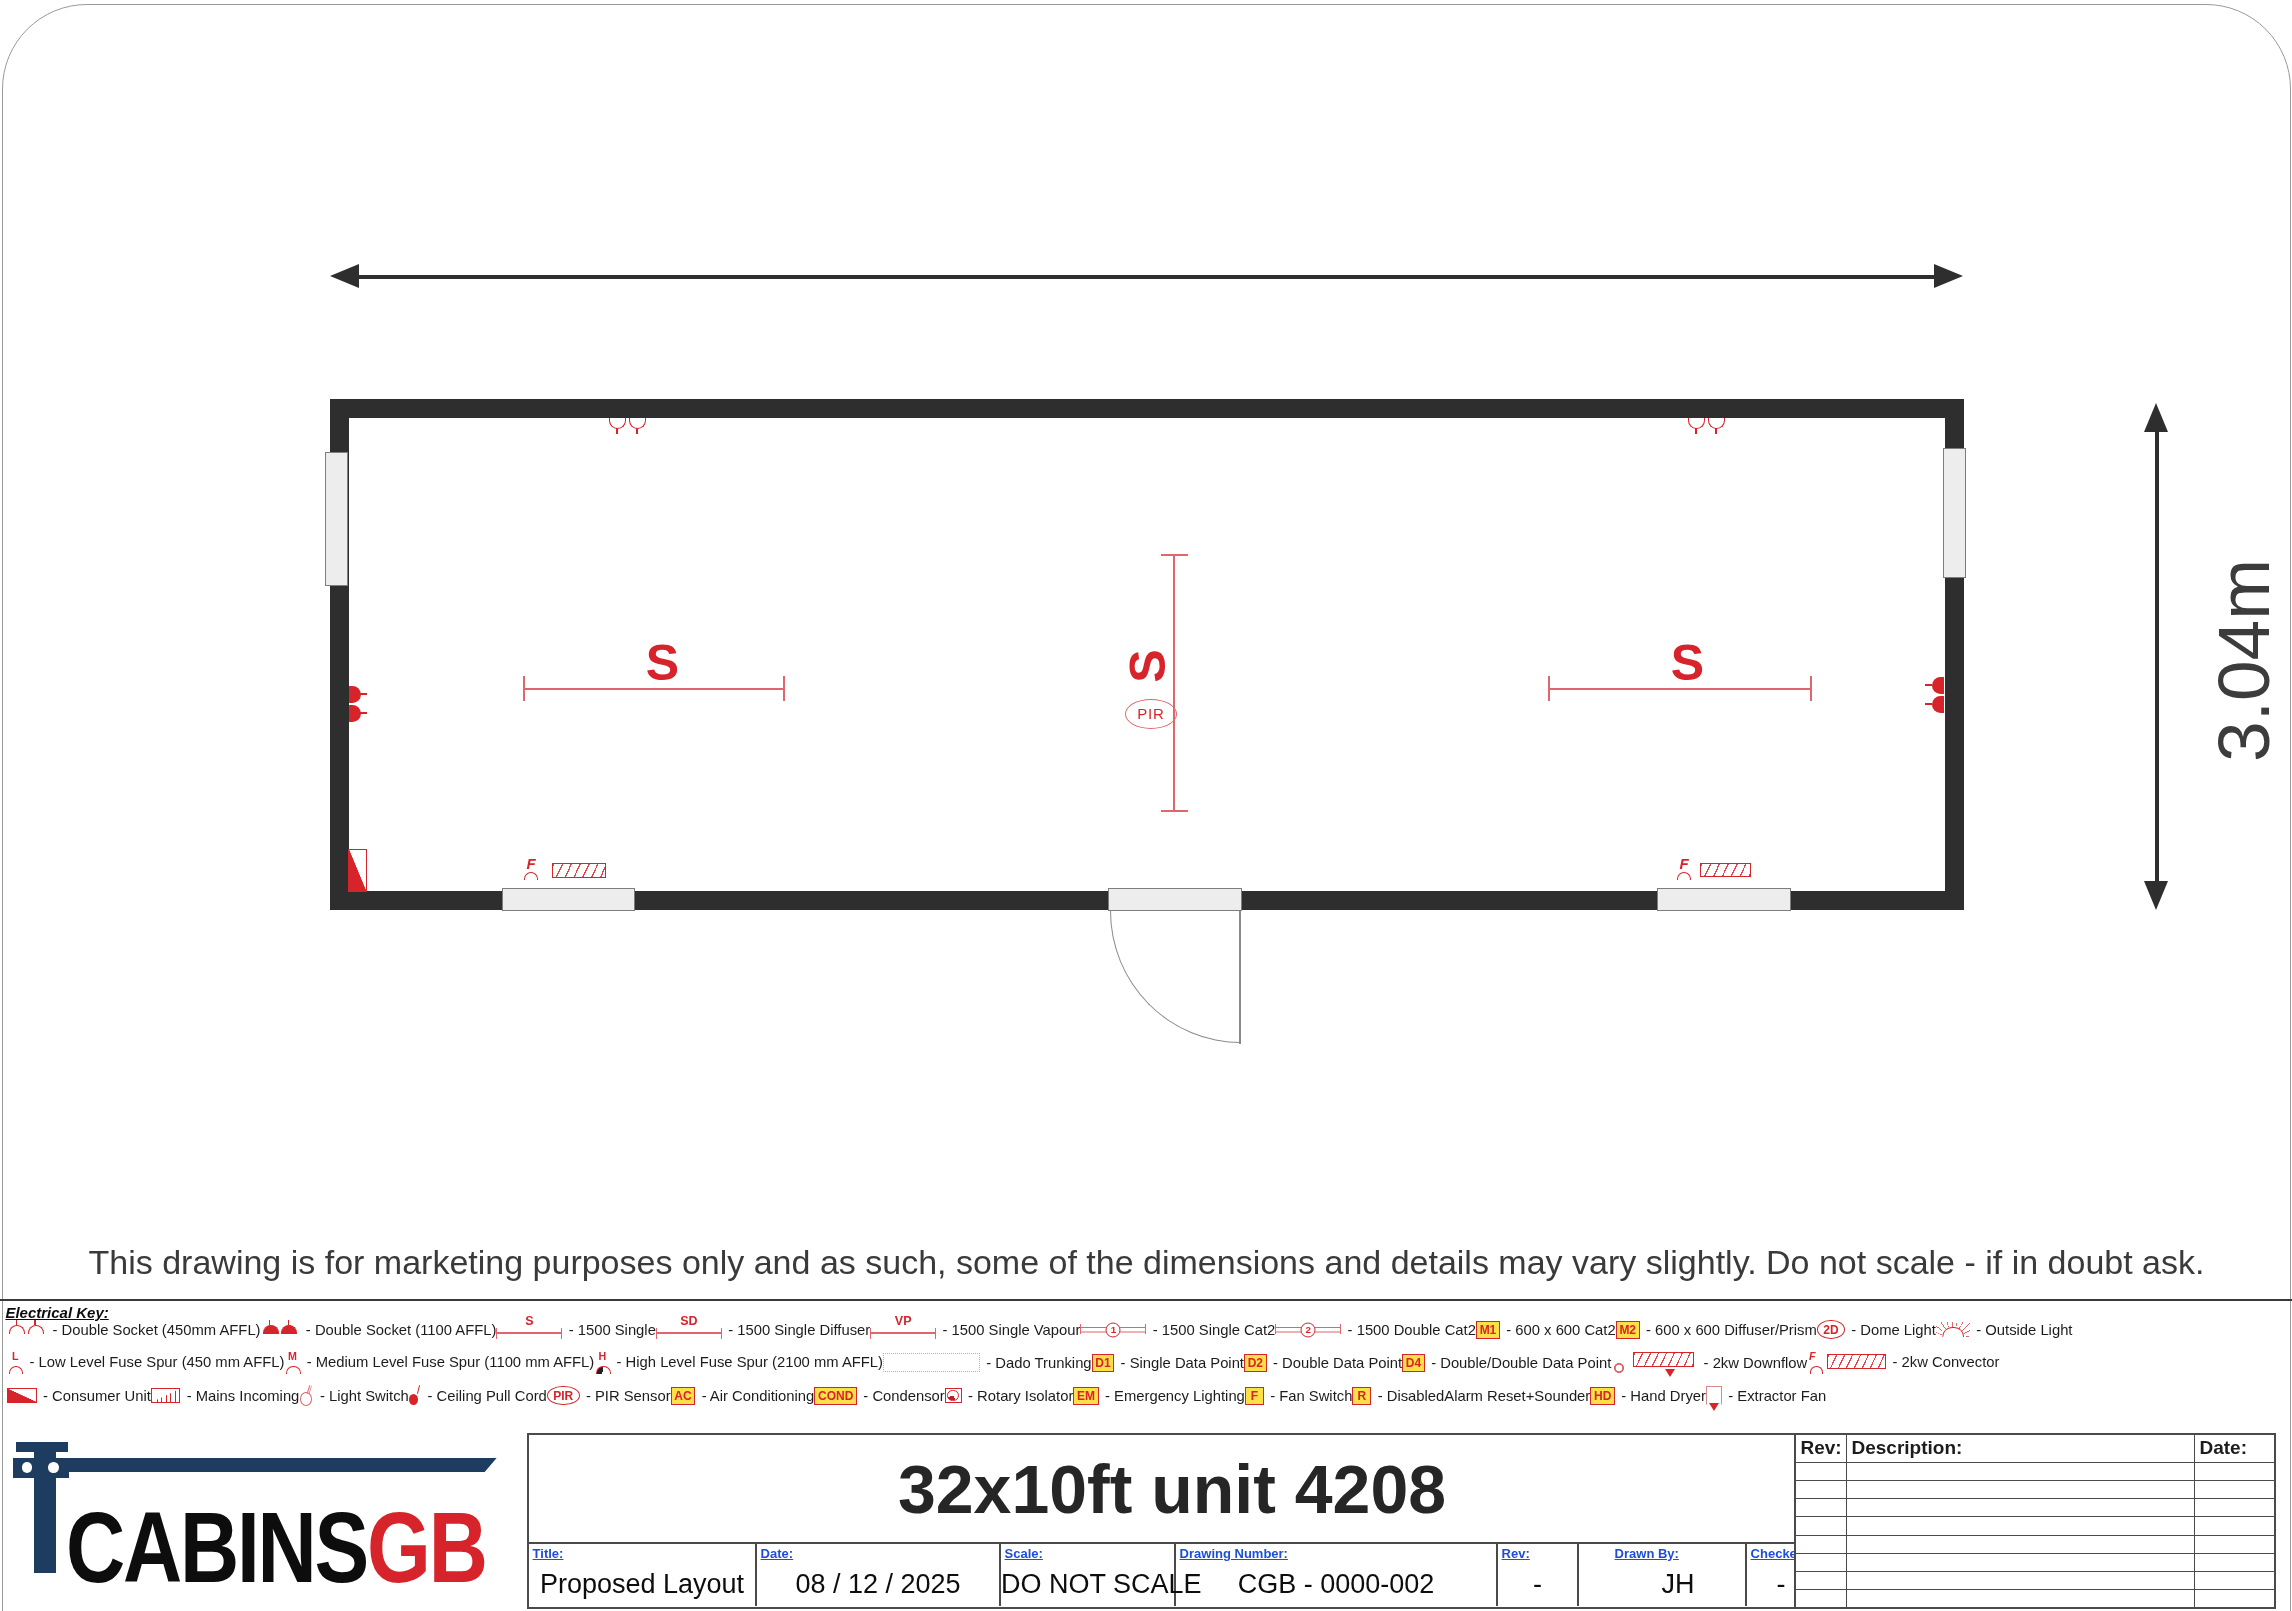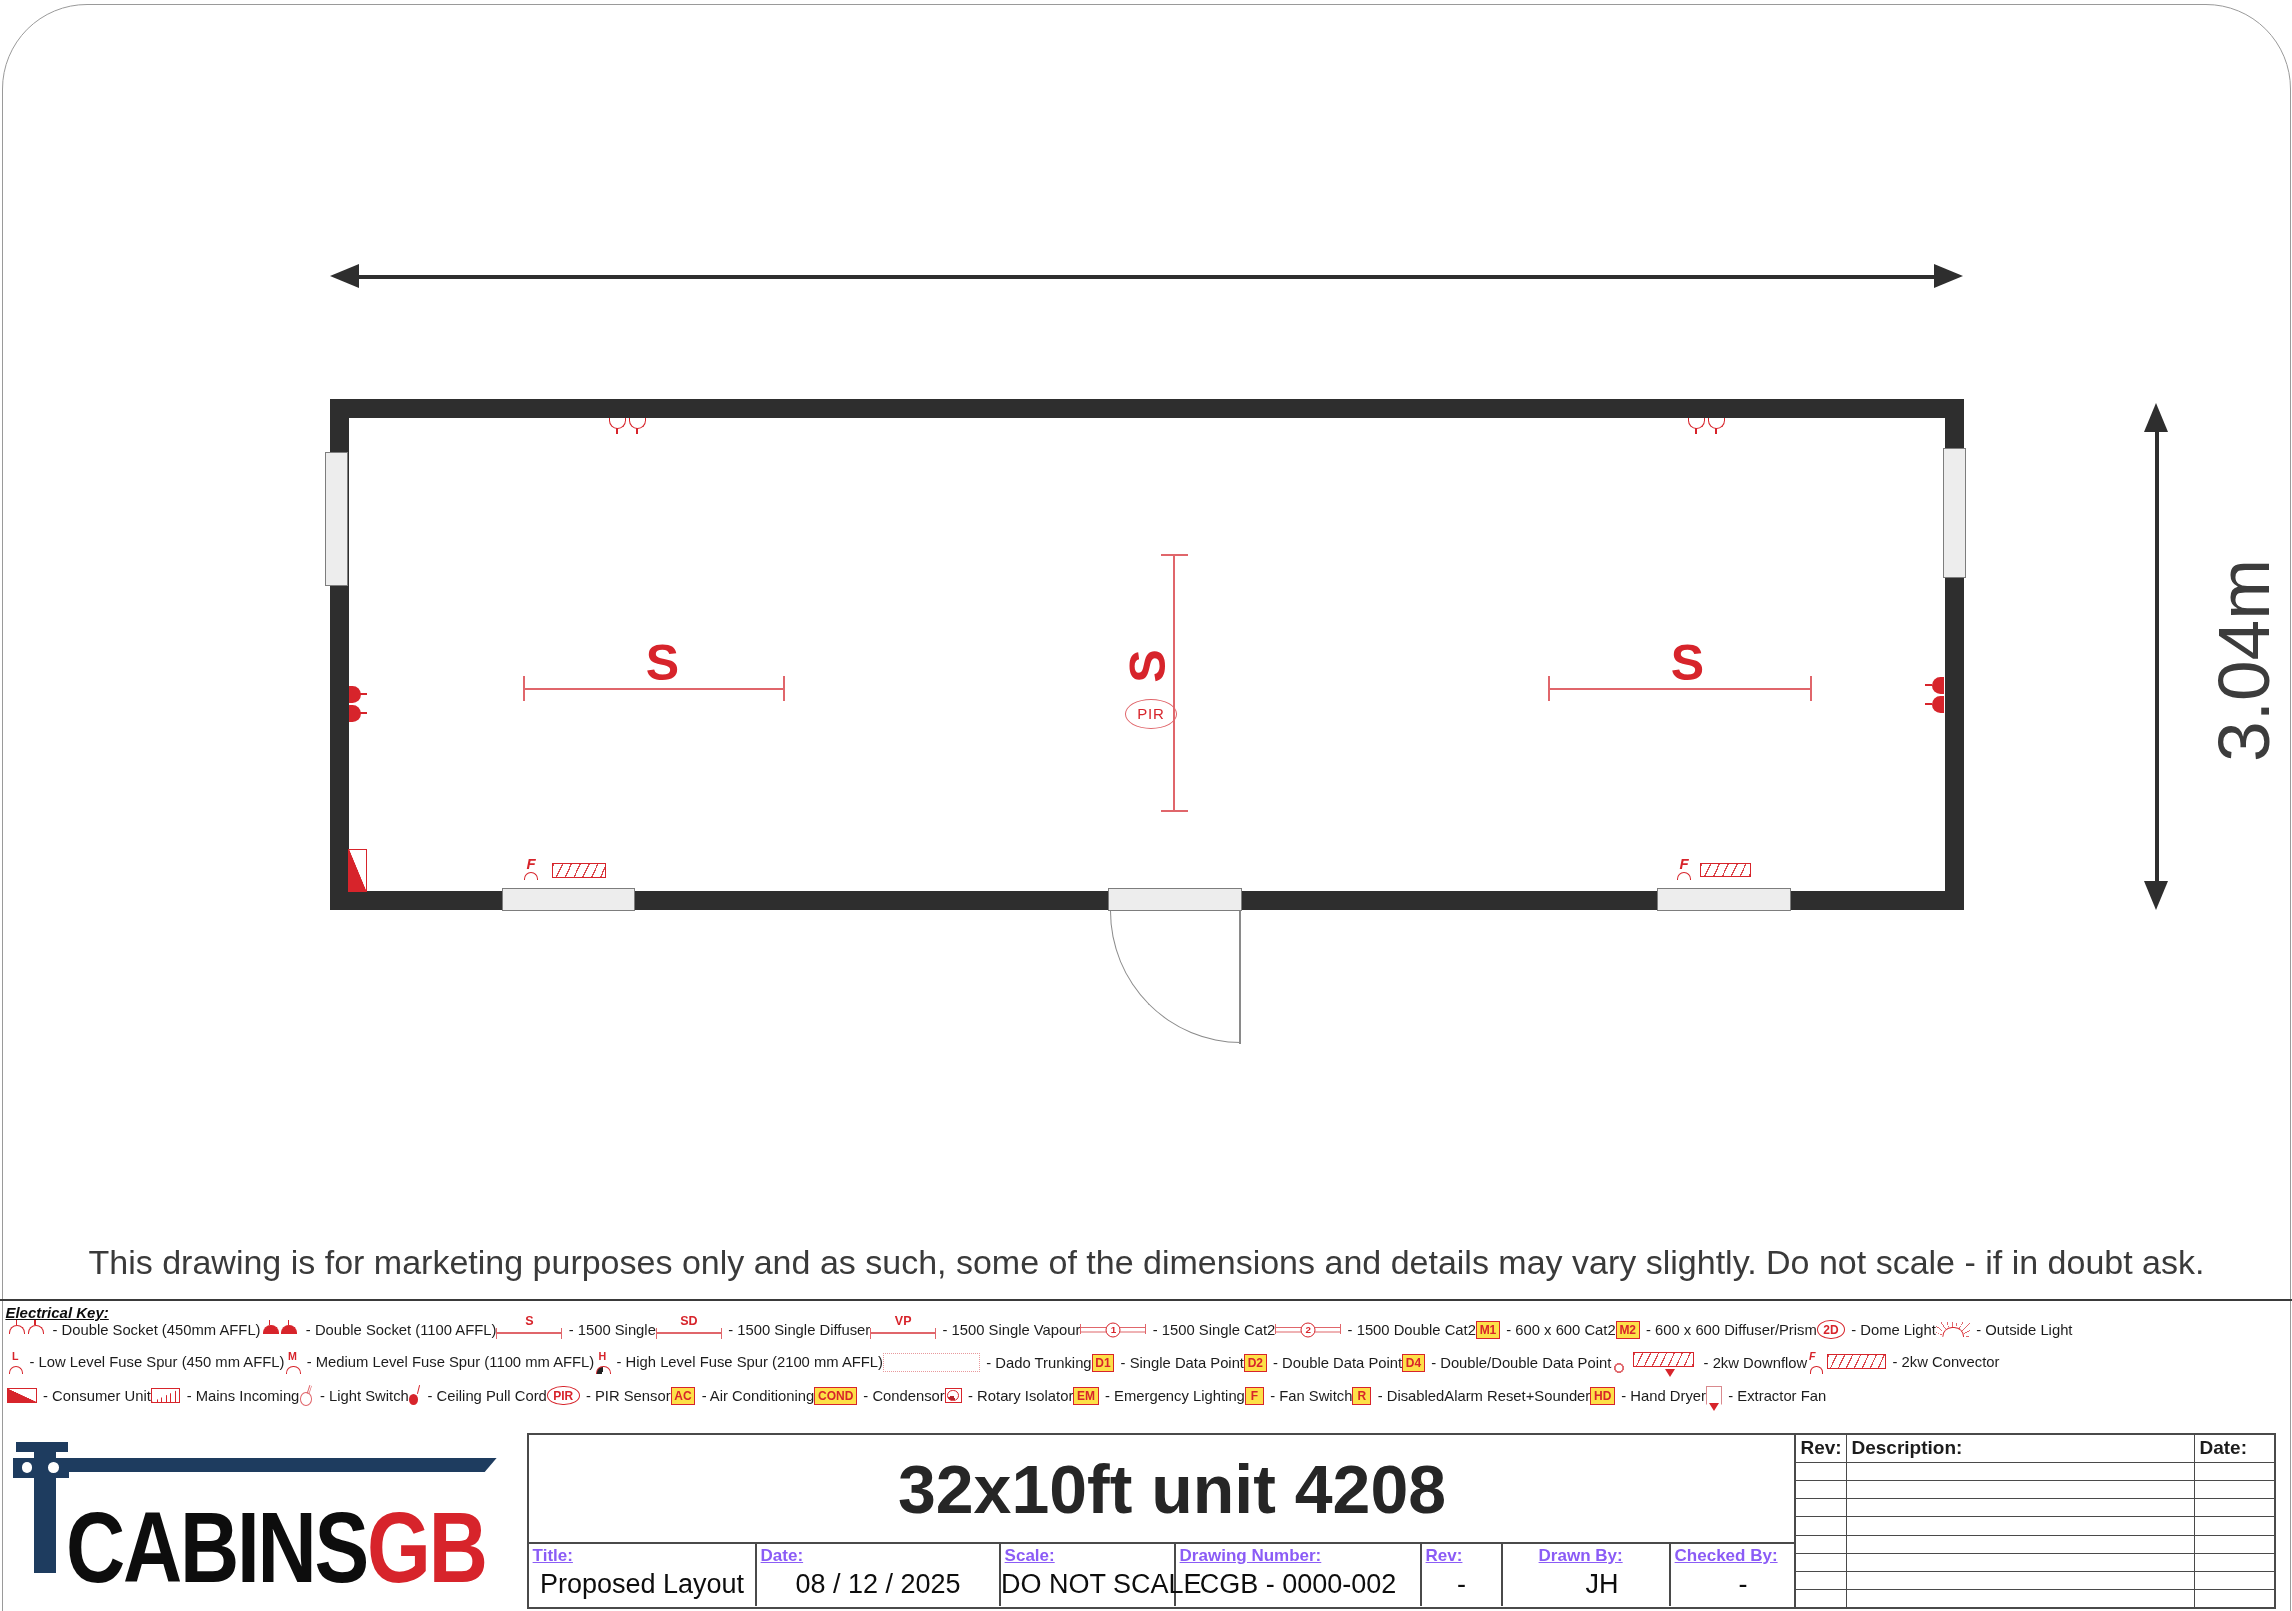--- a/index.html
+++ b/index.html
@@ -126,21 +126,21 @@
   .logo .hole{position:absolute;top:31px;width:10.7px;height:10.7px;border-radius:50%;background:#fff}
   .logo .word{position:absolute;left:57px;top:66px;font-size:100px;font-weight:700;line-height:1;letter-spacing:-2.7px;transform:scaleX(.82);transform-origin:left;color:#0d0d0d;white-space:nowrap}
   .logo .gb{color:var(--red)}
 
   
   .tb{left:527px;top:1433px;width:1290px;height:176px;border:2.2px solid var(--line);background:#fff}
   .tb-title{height:107px;display:flex;align-items:center;justify-content:center;font-size:68px;font-weight:700;color:#262626}
   .tb-fields{display:flex;height:64px;border-top:2.2px solid var(--line)}
   .tb-cell{position:relative;border-right:2.2px solid var(--line)}
   .tb-cell:last-child{border-right:none}
-  .tb-cell .lbl{position:absolute;top:1.8px;left:3.6px;font-size:17px;font-weight:700;text-decoration:underline;color:#8b5cf6;white-space:nowrap}
+  .tb-cell .lbl{position:absolute;top:1.8px;left:3.6px;font-size:13px;font-weight:700;text-decoration:underline;color:#1d4ed8;white-space:nowrap}
   .tb-cell .val{position:absolute;left:0;right:0;bottom:6.3px;text-align:center;font-size:27px;color:#0d0d0d;white-space:nowrap}
 
   
   .rev{left:1794px;top:1433px;width:482px;height:176px;border:2.2px solid var(--line);background:#fff;display:flex;flex-direction:column}
   .rev-row{display:flex;border-bottom:1.3px solid var(--line)}
   .rev-row:last-child{border-bottom:none}
   .rev-head{height:28px;font-weight:700;font-size:19px}
   .rev-body{flex:1}
   .rc{border-right:1.3px solid var(--line);padding:1.8px 4.5px;overflow:hidden}
   .rc1{width:51px}.rc2{flex:1}.rc3{width:79px;border-right:none}
@@ -421,21 +421,21 @@
           <div class="val">Proposed Layout</div>
         </div>
         <div class="tb-cell" style="width: 244px;">
           <div class="lbl">Date:</div>
           <div class="val">08 / 12 / 2025</div>
         </div>
         <div class="tb-cell" style="width: 175px;">
           <div class="lbl">Scale:</div>
           <div class="val">DO NOT SCALE</div>
         </div>
-        <div class="tb-cell" style="width: 246px;">
+        <div class="tb-cell" style="width: 322px;">
           <div class="lbl">Drawing Number:</div>
           <div class="val">CGB - 0000-002</div>
         </div>
         <div class="tb-cell" style="width: 81px;">
           <div class="lbl">Rev:</div>
           <div class="val">-</div>
         </div>
         <div class="tb-cell" style="width: 136px; margin-left: 32px;">
           <div class="lbl">Drawn By:</div>
           <div class="val">JH</div>

